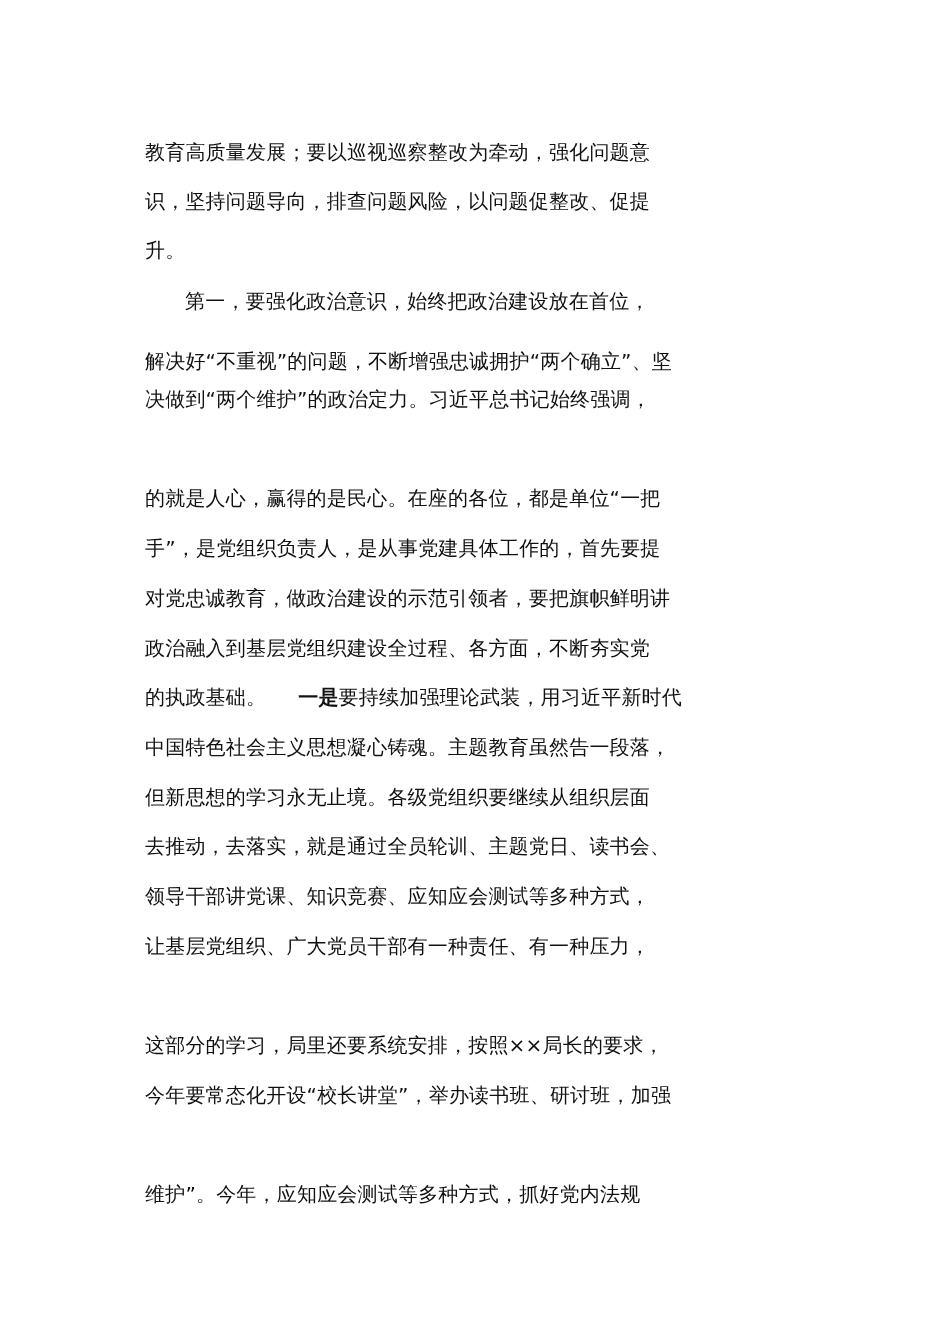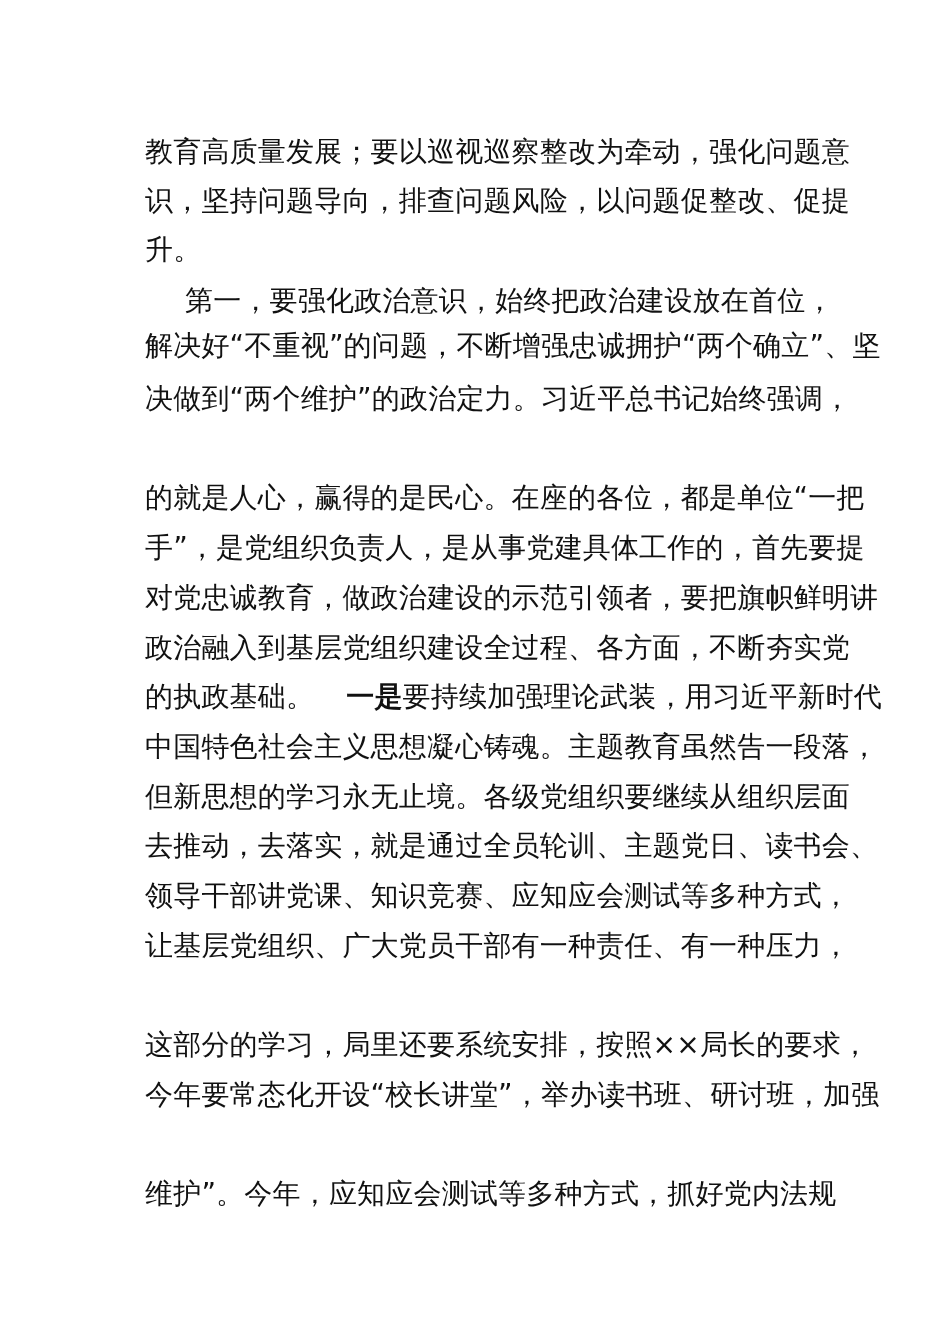--- a/index.html
+++ b/index.html
@@ -20,37 +20,37 @@
       left: 0;
       top: 0;
       width: 950px;
       height: 1344px;
       background: #ffffff;
     }
     .line {
       position: absolute;
       left: 145px;
       height: 30px;
-      font-size: 28px;
+      font-size: 20px;
       line-height: 30px;
       white-space: nowrap;
       letter-spacing: 0.2px;
     }
     .line.indent { left: 185px; }
     .bold { font-weight: bold; margin-left: 32px; }
   </style>
 </head>
 <body>
 
 <div class="page">
   <div class="line" style="top:137px"><span>教育高质量发展；要以巡视巡察整改为牵动，强化问题意</span></div>
   <div class="line" style="top:186px"><span>识，坚持问题导向，排查问题风险，以问题促整改、促提</span></div>
   <div class="line" style="top:235px"><span>升。</span></div>
   <div class="line indent" style="top:286px"><span>第一，要强化政治意识，始终把政治建设放在首位，</span></div>
-  <div class="line" style="top:331px"><span>解决好“不重视”的问题，不断增强忠诚拥护“两个确立”、坚</span></div>
+  <div class="line" style="top:346px"><span>解决好“不重视”的问题，不断增强忠诚拥护“两个确立”、坚</span></div>
   <div class="line" style="top:384px"><span>决做到“两个维护”的政治定力。习近平总书记始终强调，</span></div>
   <div class="line" style="top:483px"><span>的就是人心，赢得的是民心。在座的各位，都是单位“一把</span></div>
   <div class="line" style="top:533px"><span>手”，是党组织负责人，是从事党建具体工作的，首先要提</span></div>
   <div class="line" style="top:583px"><span>对党忠诚教育，做政治建设的示范引领者，要把旗帜鲜明讲</span></div>
   <div class="line" style="top:633px"><span>政治融入到基层党组织建设全过程、各方面，不断夯实党</span></div>
   <div class="line" style="top:682px"><span>的执政基础。</span><span class="bold">一是</span><span>要持续加强理论武装，用习近平新时代</span></div>
   <div class="line" style="top:732px"><span>中国特色社会主义思想凝心铸魂。主题教育虽然告一段落，</span></div>
   <div class="line" style="top:782px"><span>但新思想的学习永无止境。各级党组织要继续从组织层面</span></div>
   <div class="line" style="top:831px"><span>去推动，去落实，就是通过全员轮训、主题党日、读书会、</span></div>
   <div class="line" style="top:881px"><span>领导干部讲党课、知识竞赛、应知应会测试等多种方式，</span></div>

